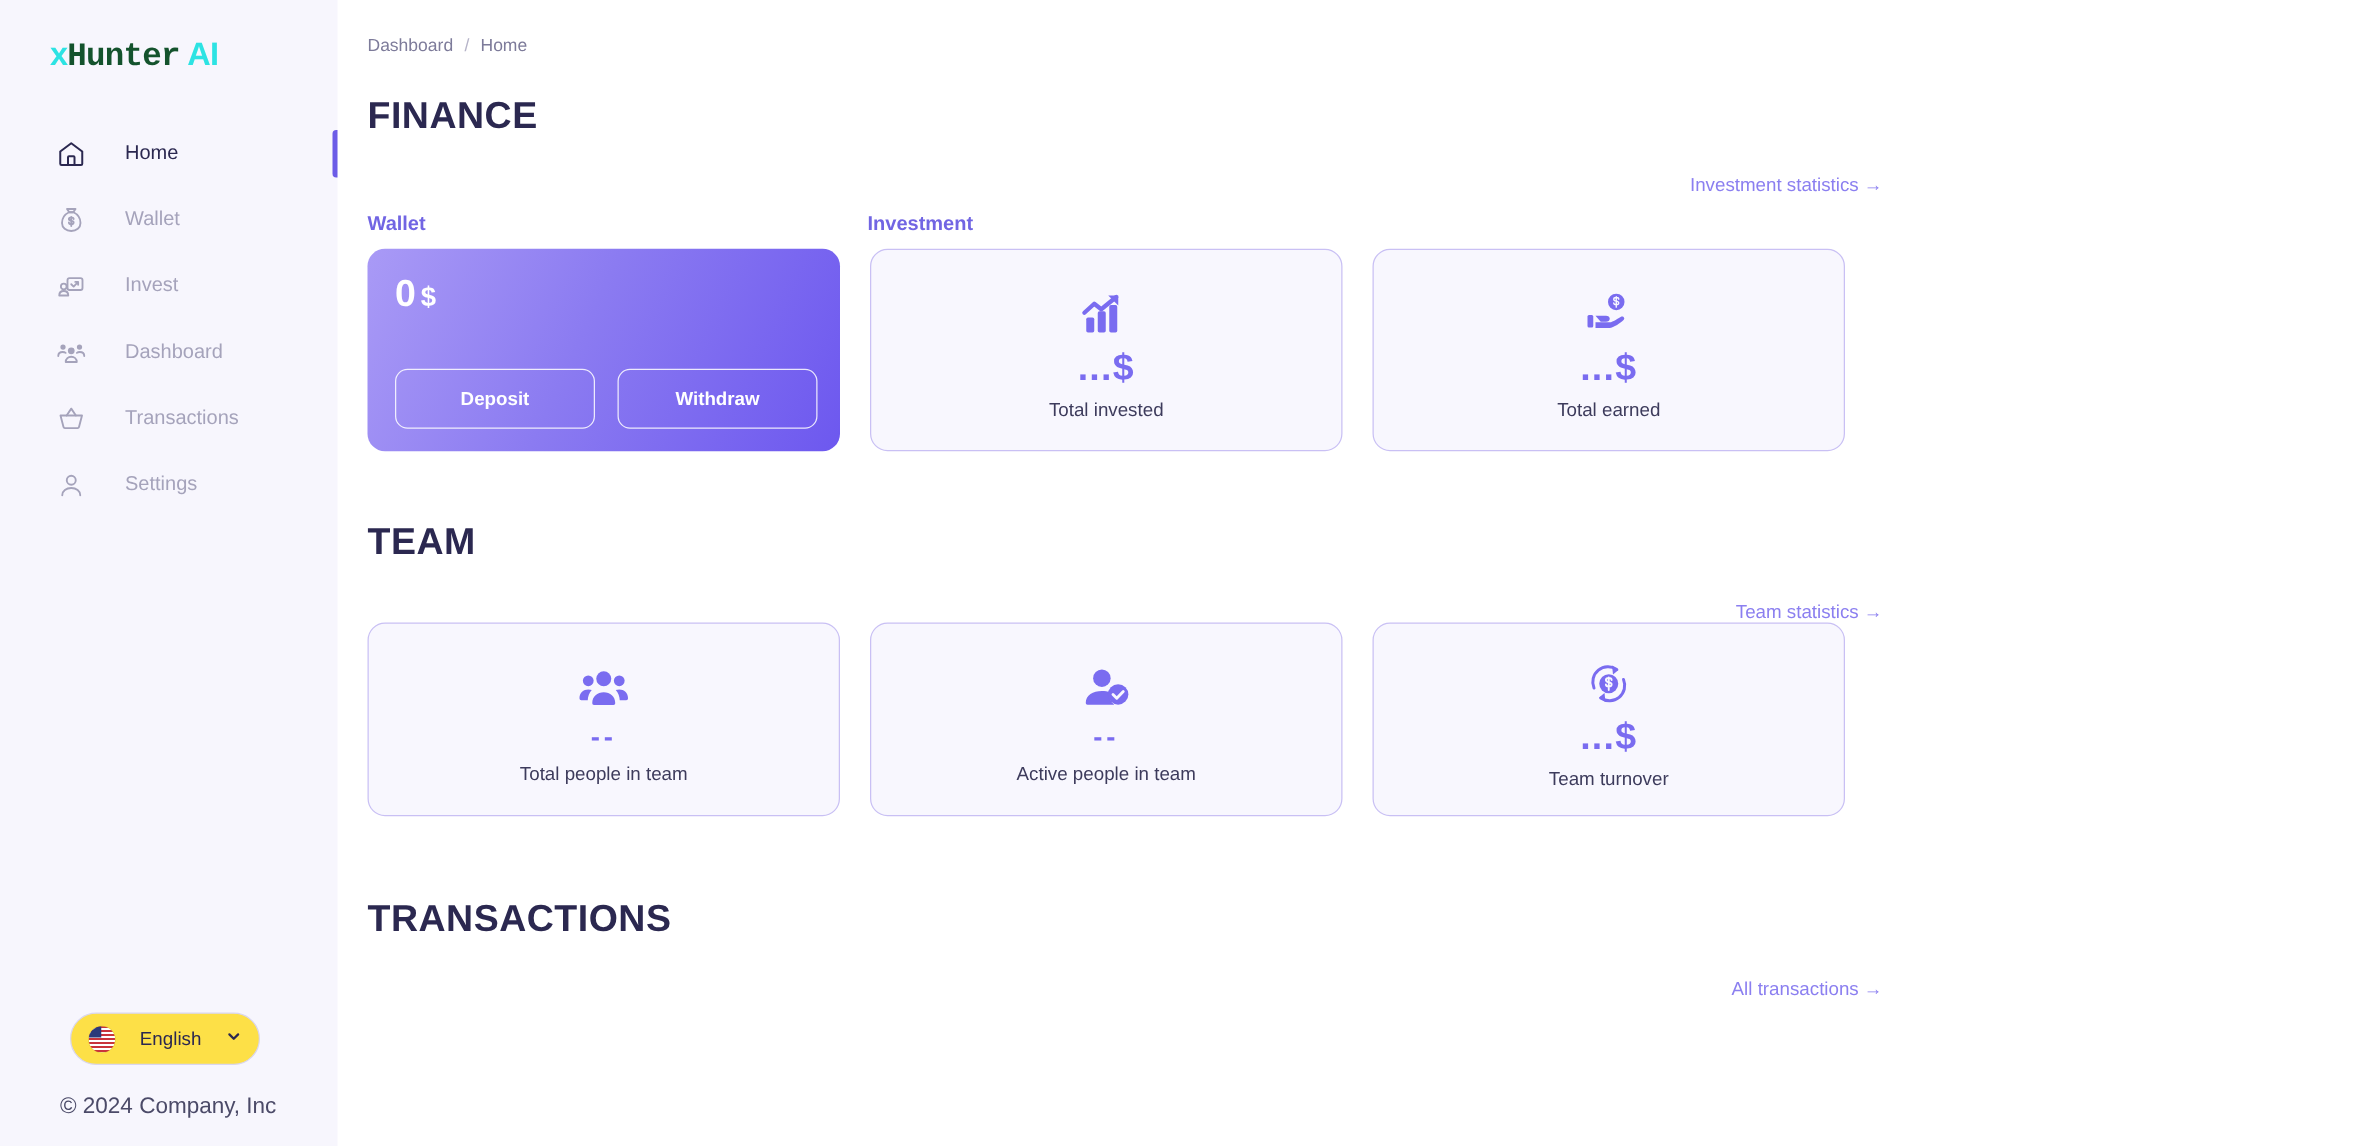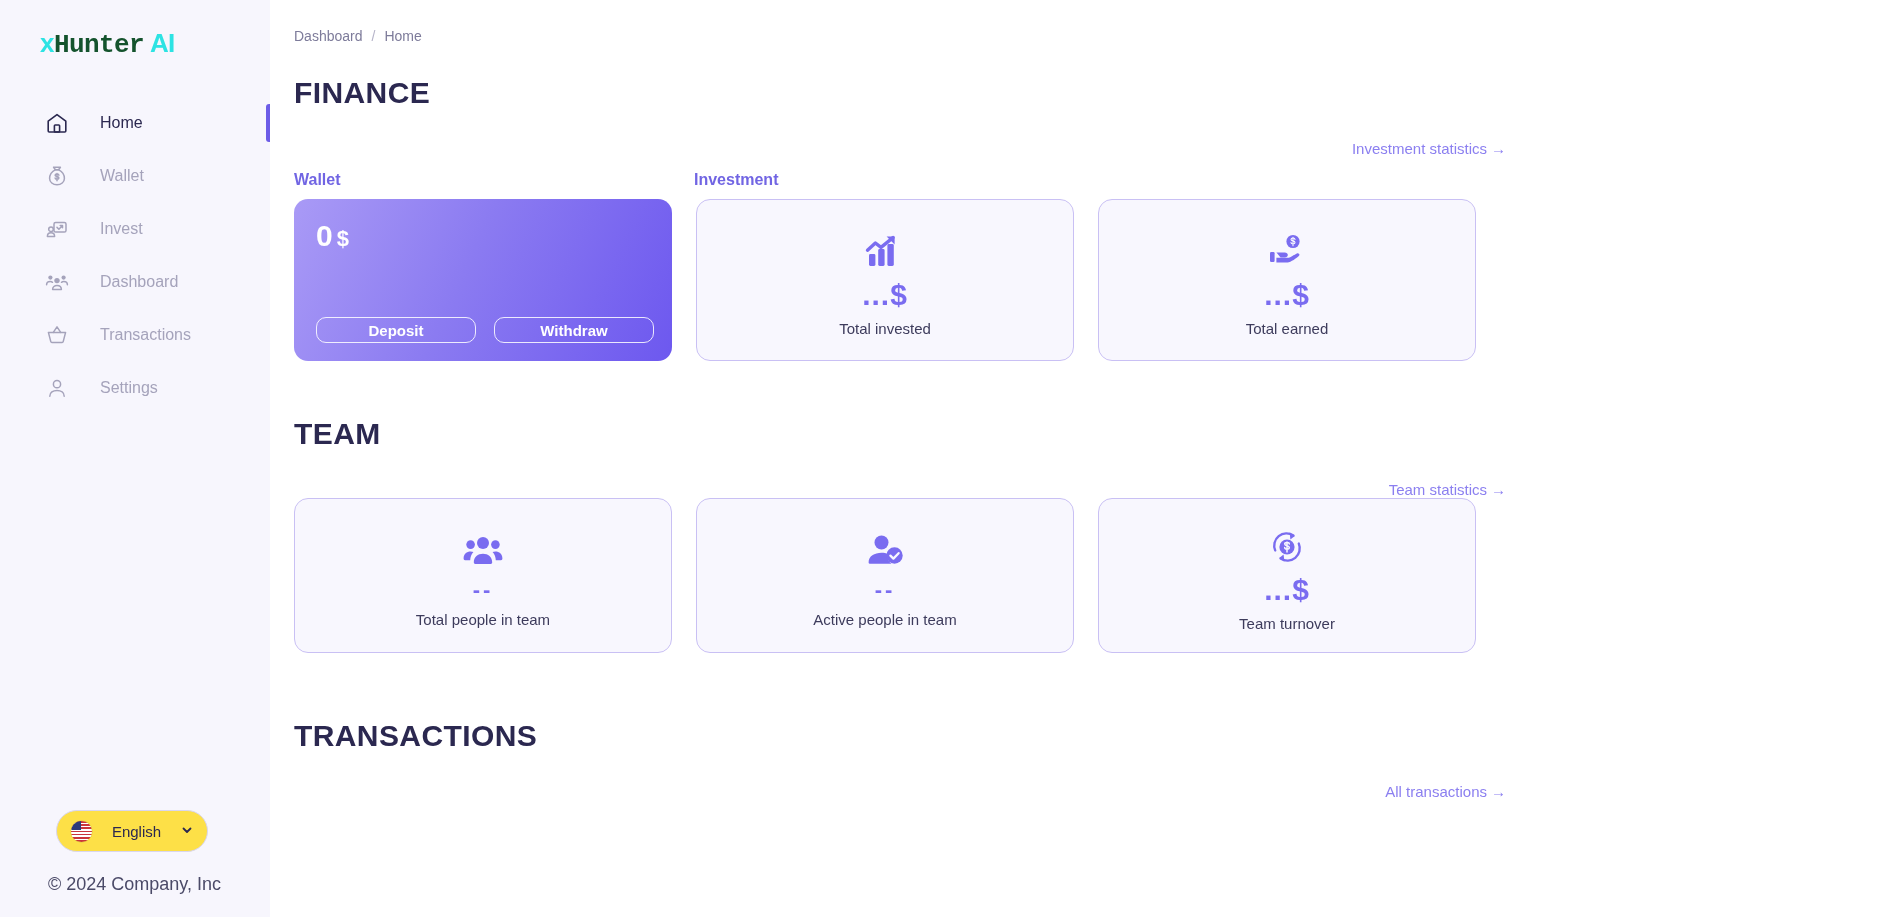--- a/index.html
+++ b/index.html
@@ -158,21 +158,21 @@
     flex: 0 0 378px;
   }
   .wallet-balance {
     color: #ffffff; font-size: 30px; font-weight: 700;
     line-height: 1;
   }
   .wallet-balance .cur { font-size: 22px; margin-left: 4px; font-weight: 700; }
   .wallet-btns { display: flex; gap: 18px; }
   .wallet-btn {
     flex: 1 1 0;
-    height: 26px;
+    height: 48px;
     border: 1.5px solid rgba(255,255,255,0.85);
     border-radius: 10px;
     background: transparent;
     color: #ffffff;
     font-size: 15px; font-weight: 600;
     font-family: "Liberation Sans", sans-serif;
     cursor: pointer;
     display: flex; align-items: center; justify-content: center;
   }
 

